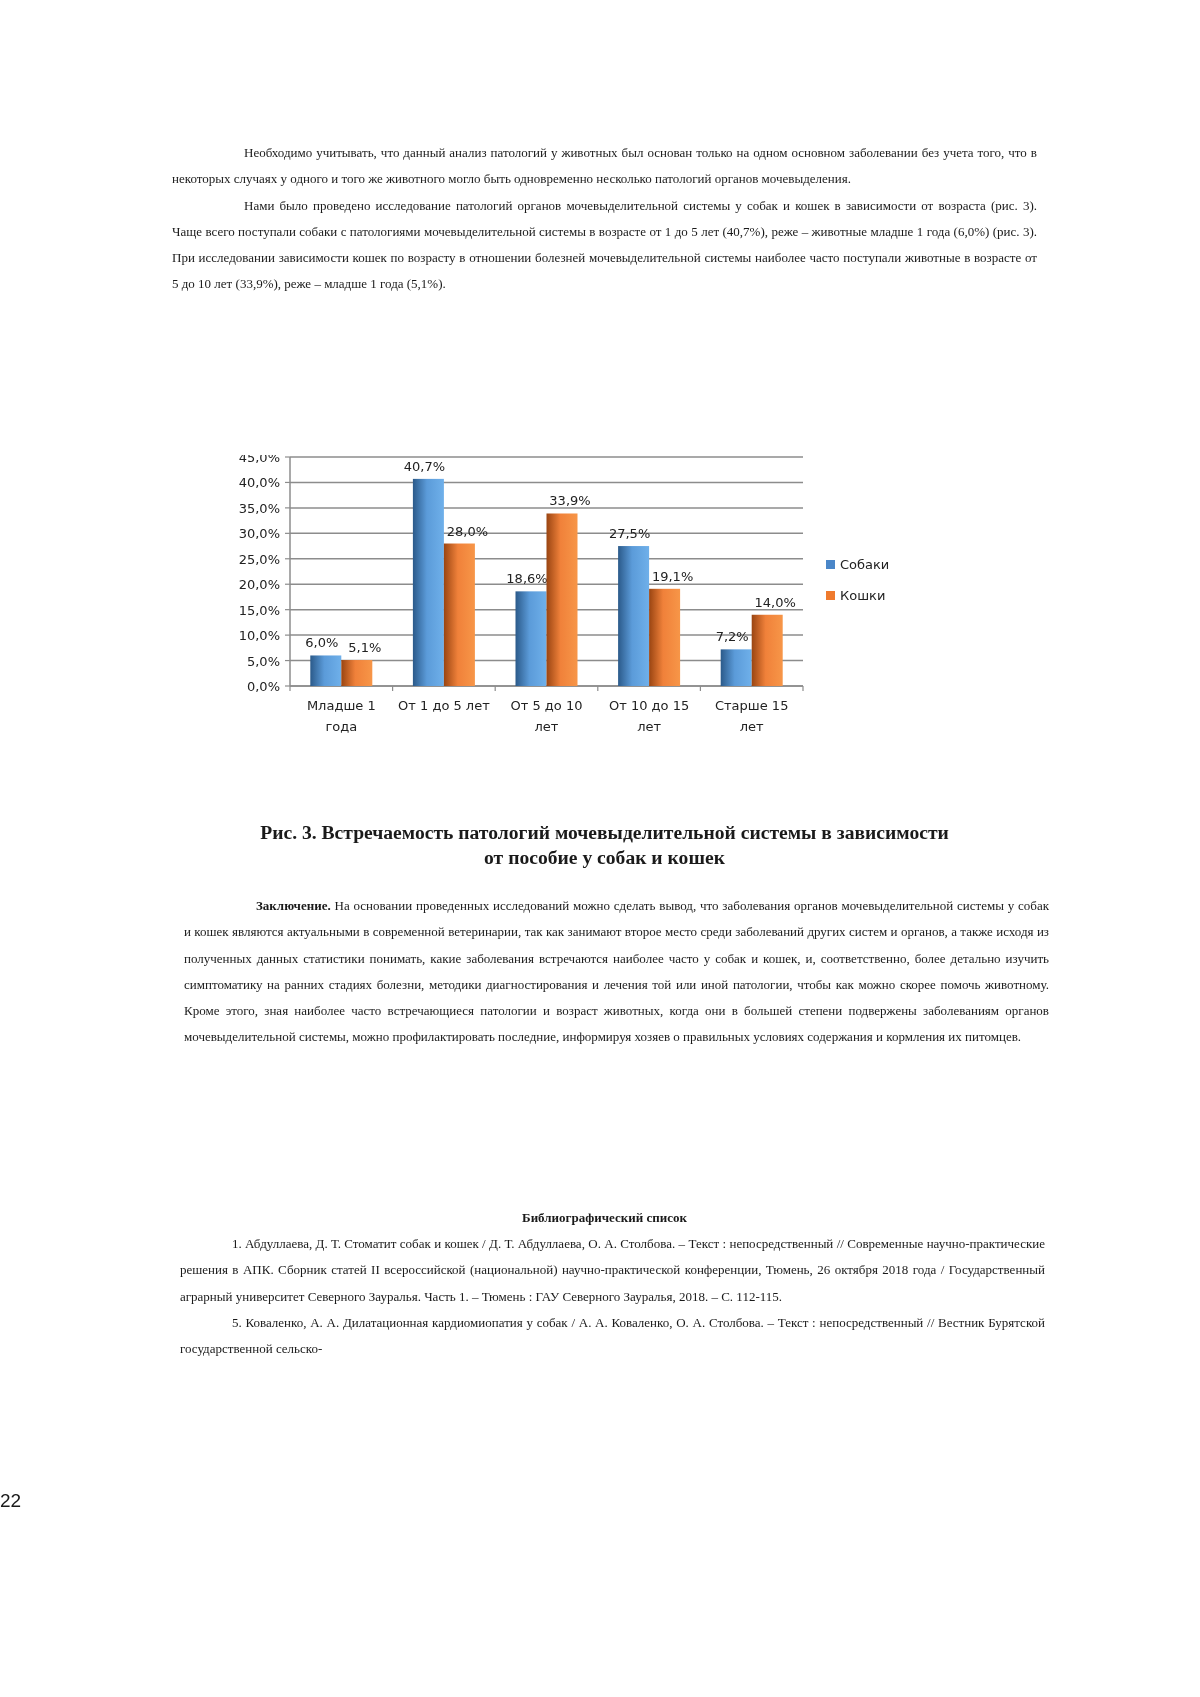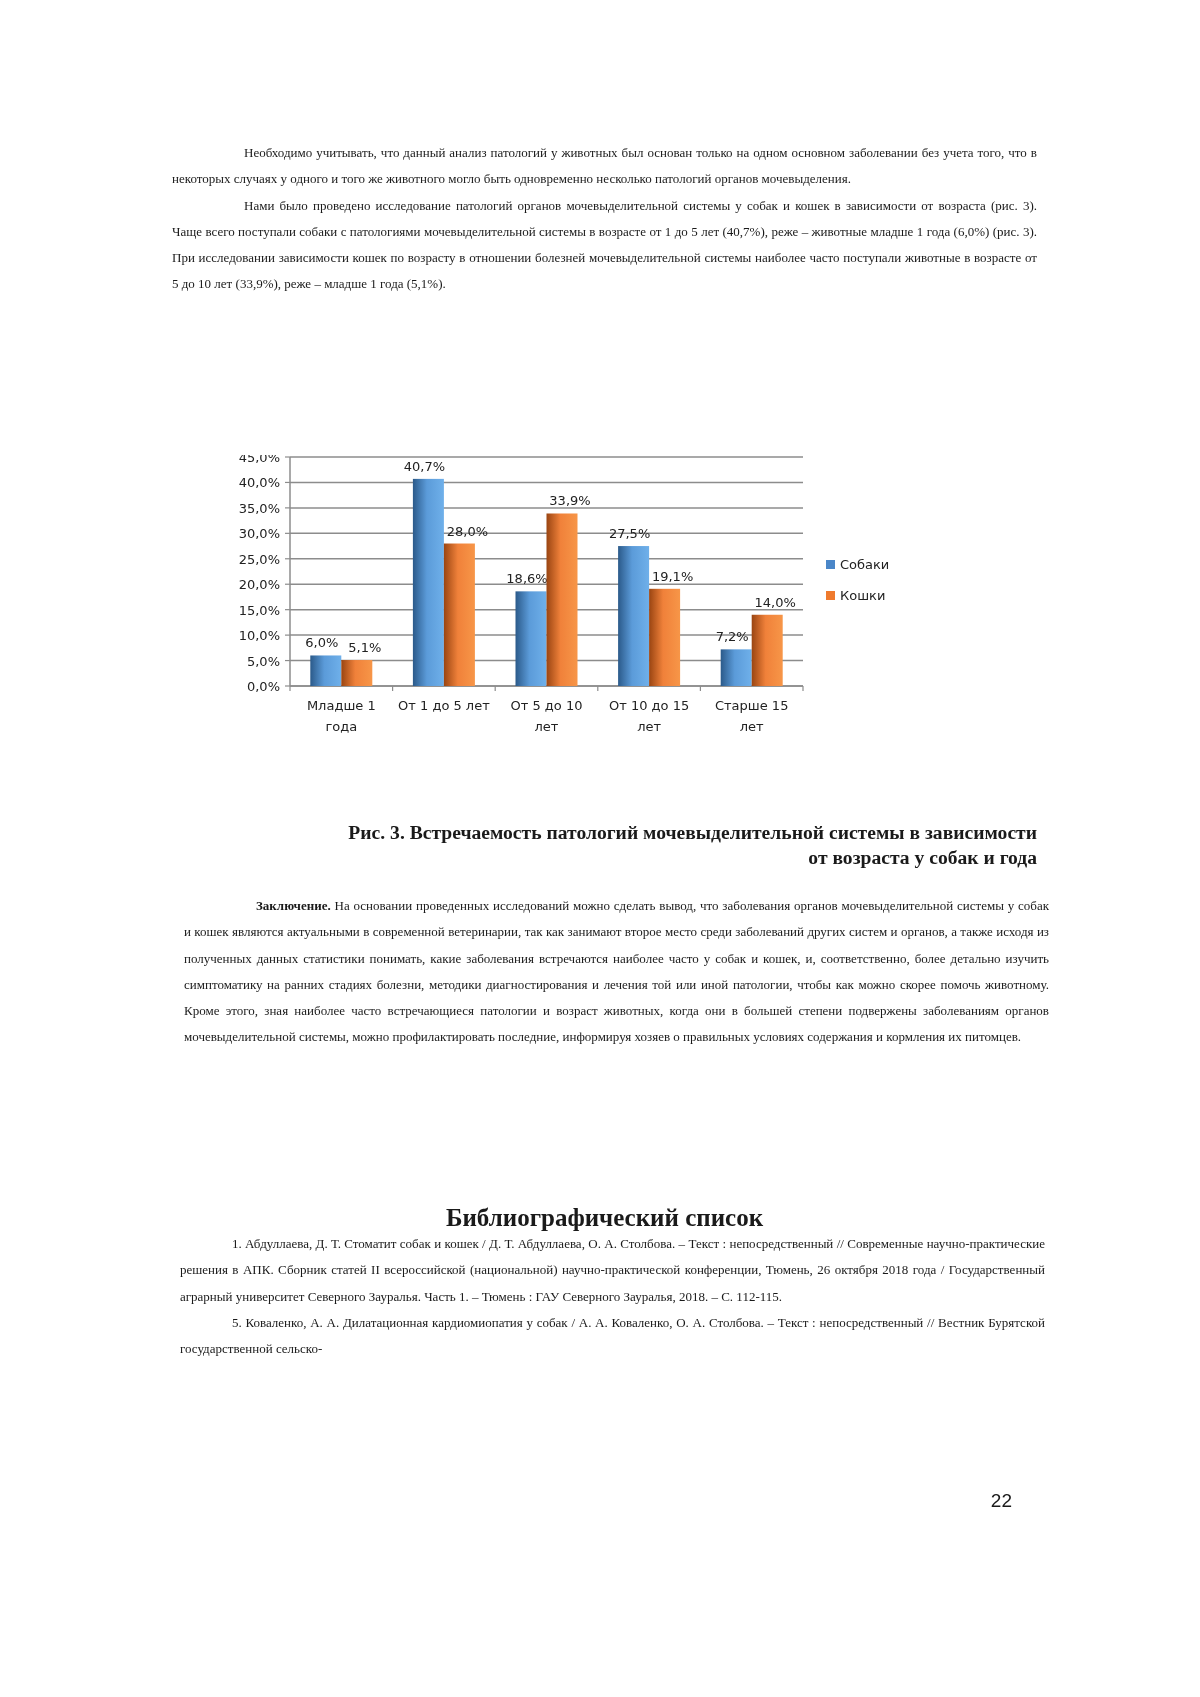--- a/index.html
+++ b/index.html
@@ -3,27 +3,27 @@
 <meta charset="utf-8">
 <style>
   html, body { margin: 0; padding: 0; background: #ffffff; }
   body { width: 1200px; height: 1697px; position: relative; overflow: hidden;
          font-family: "Liberation Serif", serif; color: #1a1a1a; }
   .page { position: absolute; left: 172px; top: 140px; width: 865px; }
   p { margin: 0; font-size: 13px; line-height: 26.3px; text-align: justify; }
   .indent { text-indent: 72px; }
   .indent2 { text-indent: 52px; }
   .chart-wrap { position: absolute; left: 228px; top: 455px; width: 700px; height: 360px; }
-  .caption { position: absolute; left: 172px; top: 820px; width: 865px; text-align: right;
+  .caption { position: absolute; left: 172px; top: 820px; width: 865px; text-align: center;
              font-weight: bold; font-size: 19.6px; line-height: 25px; }
   .concl { position: absolute; left: 184px; top: 893px; width: 865px; }
   .biblio-title { position: absolute; left: 172px; top: 1205px; width: 865px; text-align: center;
-                  font-weight: bold; font-size: 25px; line-height: 25px; }
+                  font-weight: bold; font-size: 13px; line-height: 25px; }
   .biblio { position: absolute; left: 180px; top: 1231px; width: 865px; }
-  .pageno { position: absolute; left: 0; width: 1012px; top: 1490px; text-align: right;
+  .pageno { position: absolute; left: 0; width: 1012px; top: 1490px; text-align: left;
             font-family: "Liberation Sans", sans-serif; font-size: 19px; }
   svg text { font-family: "DejaVu Sans", sans-serif; fill: #222; }
 </style>
 </head>
 <body>
 
 <div class="page">
   <p class="indent">Необходимо учитывать, что данный анализ патологий у животных был основан только на одном основном заболевании без учета того, что в некоторых случаях у одного и того же животного могло быть одновременно несколько патологий органов мочевыделения.</p>
   <p class="indent">Нами было проведено исследование патологий органов мочевыделительной системы у собак и кошек в зависимости от возраста (рис. 3). Чаще всего поступали собаки с патологиями мочевыделительной системы в возрасте от 1 до 5 лет (40,7%), реже – животные младше 1 года (6,0%) (рис. 3). При исследовании зависимости кошек по возрасту в отношении болезней мочевыделительной системы наиболее часто поступали животные в возрасте от 5 до 10 лет (33,9%), реже – младше 1 года (5,1%).</p>
 </div>
@@ -111,21 +111,21 @@
       <text x="523.6999999999999" y="276" text-anchor="middle" font-size="13">лет</text>
       <rect x="598" y="105" width="9" height="9" fill="#4a86c8"></rect>
       <text x="612" y="114" font-size="13">Собаки</text>
       <rect x="598" y="136" width="9" height="9" fill="#ef7a2e"></rect>
       <text x="612" y="145" font-size="13">Кошки</text>
     </svg>
 </div>
 
 <div class="caption">
   <div>Рис. 3. Встречаемость патологий мочевыделительной системы в зависимости</div>
-  <div>от возраста у собак и года</div>
+  <div>от пособие у собак и кошек</div>
 </div>
 
 <div class="concl">
   <p class="indent"><b>Заключение.</b><span> На основании проведенных исследований можно сделать вывод, что заболевания органов мочевыделительной системы у собак и кошек являются актуальными в современной ветеринарии, так как занимают второе место среди заболеваний других систем и органов, а также исходя из полученных данных статистики понимать, какие заболевания встречаются наиболее часто у собак и кошек, и, соответственно, более детально изучить симптоматику на ранних стадиях болезни, методики диагностирования и лечения той или иной патологии, чтобы как можно скорее помочь животному. Кроме этого, зная наиболее часто встречающиеся патологии и возраст животных, когда они в большей степени подвержены заболеваниям органов мочевыделительной системы, можно профилактировать последние, информируя хозяев о правильных условиях содержания и кормления их питомцев.</span></p>
 </div>
 
 <div class="biblio-title">Библиографический список</div>
 <div class="biblio">
   <p class="indent2">1. Абдуллаева, Д. Т. Стоматит собак и кошек / Д. Т. Абдуллаева, О. А. Столбова. – Текст : непосредственный // Современные научно-практические решения в АПК. Сборник статей II всероссийской (национальной) научно-практической конференции, Тюмень, 26 октября 2018 года / Государственный аграрный университет Северного Зауралья. Часть 1. – Тюмень : ГАУ Северного Зауралья, 2018. – С. 112-115.</p>
   <p class="indent2">5.   Коваленко, А. А. Дилатационная кардиомиопатия у собак / А. А. Коваленко, О. А. Столбова. – Текст : непосредственный // Вестник Бурятской государственной сельско-</p>

